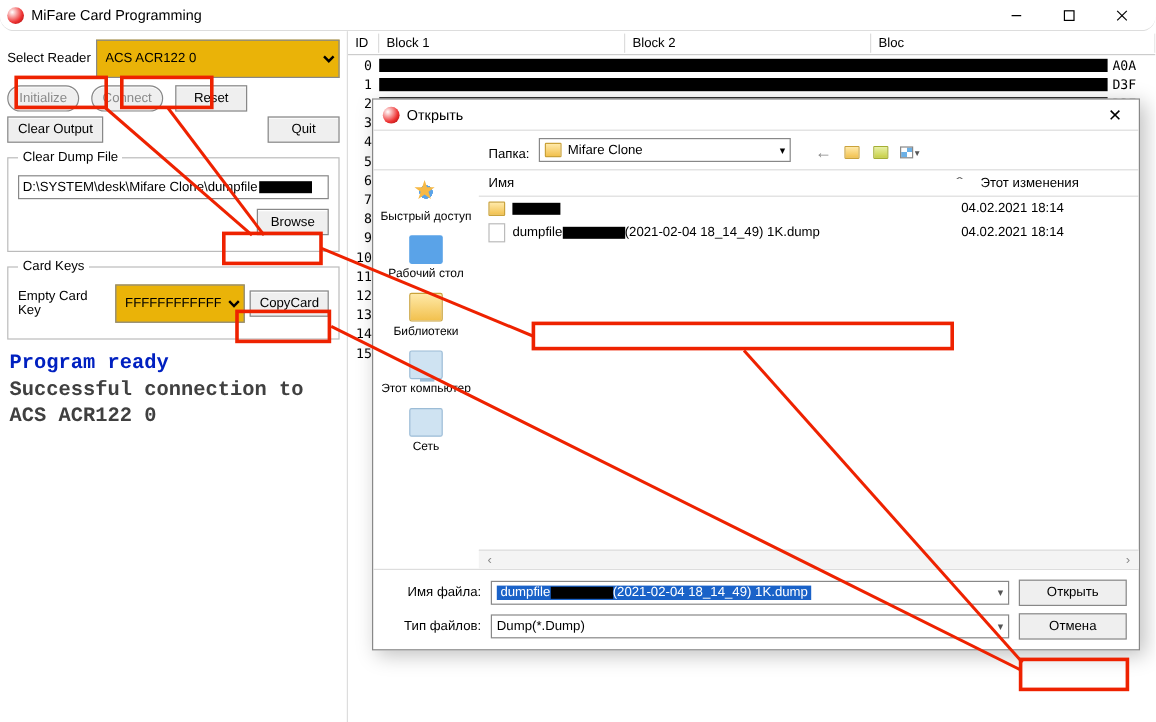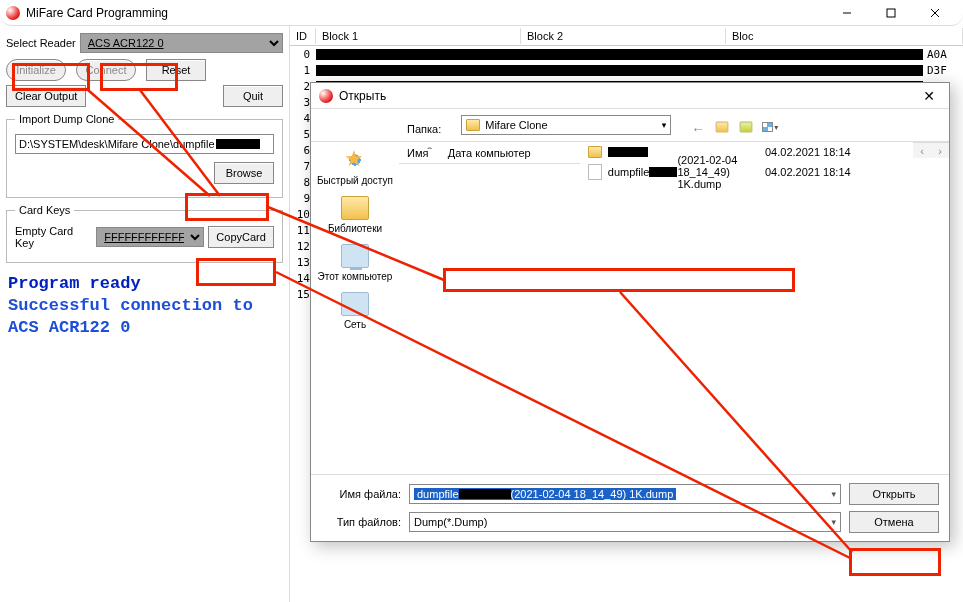--- a/index.html
+++ b/index.html
@@ -13,49 +13,49 @@
   .winbtn { width:44px; height:26px; display:flex; align-items:center; justify-content:center; color:#000; font-size:12px; }
   .winbtn.close { color:#000; }
   .winbtn-svg { width:10px; height:10px; }
 
   .main { display:flex; height:calc(100% - 26px); }
 
   
   .left { width:290px; padding:4px 6px; border-right:1px solid #ddd; }
   .row { display:flex; align-items:center; margin:3px 0; gap:4px; }
   .label { font-size:11px; }
-  select, input[type=text] { font-size:11px; border:1px solid #888; background:#a3a3a3; padding:1px 3px; height:20px;text-decoration:underline; }
+  select, input[type=text] { font-size:11px; border:1px solid #888; background:#eab308; padding:1px 3px; height:32px; }
   .btn { font-size:11px; border:1px solid #888; background:#efefef; box-shadow:0 1px 0 #fff inset; padding:3px 8px; min-width:60px; height:22px; display:flex; align-items:center; justify-content:center; }
   .btn.disabled { color:#8a8a8a;border-radius:11px; }
   fieldset { border:1px solid #bbb; margin:6px 0; padding:6px 8px 10px; }
   fieldset legend { font-size:11px; padding:0 4px; }
   .log { font-family: "Courier New", monospace; font-size:17px; padding:4px 2px; line-height:1.3;font-weight:bold; }
   .log .pr { color:#0020c0; }
-  .log .ok { color:#1d4ed8; }
+  .log .ok { color:#404040; }
 
   
   .right { flex:1; position:relative; overflow:hidden; }
   .thead { display:flex; background:#fff; border-bottom:1px solid #ccc; font-size:11px; height:20px; align-items:center; }
   .th { border-right:1px solid #ddd; padding:2px 6px; }
   .th.id { width:26px; }
   .th.b { width:205px; }
   .th.last { flex:1; }
   .tbody { font-family: monospace; font-size:11px; }
   .trow { display:flex; height:16px; align-items:center; }
   .trow .cid { width:26px; text-align:right; padding-right:6px; }
   .trow .bar { flex:1; height:11px; background:#000; margin-right:2px; }
   .trow .suf { width:38px; padding-left:2px; }
 
   
   .dialog { position:absolute; top:82px; left:310px; width:640px; height:460px; background:#fff; border:1px solid #888; box-shadow:4px 4px 16px rgba(0,0,0,.25); display:flex; flex-direction:column; }
   .dlg-title { display:flex; align-items:center; height:26px; padding:0 8px; border-bottom:1px solid #ddd; font-size:12px; }
   .dlg-title .app-icon { width:14px; height:14px; border-radius:50%; background:radial-gradient(circle at 30% 30%, #fff, #e33 60%, #900); margin-right:6px; }
   .dlg-close { margin-left:auto; font-size:14px; padding:2px 6px; }
   .dlg-toolbar { display:flex; align-items:flex-end; padding:6px 8px; gap:8px; }
-  .dlg-toolbar .combo { flex:0 0 210px; height:20px; border:1px solid #888; display:flex; align-items:center; padding:0 4px; gap:5px; font-size:11px;margin-left:12px; }
+  .dlg-toolbar .combo { flex:0 0 210px; height:20px; border:1px solid #888; display:flex; align-items:center; padding:0 4px; gap:5px; font-size:11px; }
   .folder-icon { width:14px; height:12px; background:linear-gradient(#ffe9a8,#f2c14e); border:1px solid #caa23a; border-radius:1px; position:relative; }
   .tool-icons { display:flex; gap:6px; margin-left:10px; align-items:center; }
   .tico { width:18px; height:16px; display:flex; align-items:center; justify-content:center; font-size:12px; color:#555; border:1px solid transparent; }
   .tico .folder-icon { transform:scale(.9); }
   .tico.arrow { font-size:14px; color:#888; }
   .tico.views { position:relative; }
   .tico.views .grid { width:12px; height:10px; background:conic-gradient(#6bb0e6 25%,#fff 0 50%,#6bb0e6 0 75%,#fff 0); border:1px solid #888; }
   .tico.views::after { content:"▾"; font-size:8px; margin-left:1px; color:#555; }
 
   .dlg-body { flex:1; display:flex; border-top:1px solid #ddd; border-bottom:1px solid #ddd; min-height:0; }
@@ -63,21 +63,21 @@
   .place { display:flex; flex-direction:column; align-items:center; gap:3px; font-size:10px; text-align:center; }
   .picon { width:28px; height:24px; }
   .star { background:radial-gradient(circle,#5aa3e8 30%,transparent 31%); position:relative; }
   .star::before { content:"★"; color:#f7b945; font-size:22px; position:absolute; left:3px; top:-2px; }
   .desk { background:#5aa3e8; border-radius:2px; }
   .lib { background:linear-gradient(#ffe9a8,#f2c14e); border:1px solid #caa23a; border-radius:2px; }
   .pc { background:#cfe3f2; border:1px solid #9cbcd6; border-radius:2px; position:relative; }
   .pc::after{content:""; position:absolute; left:8px; bottom:-3px; width:12px; height:3px; background:#9cbcd6;}
   .net { background:#cfe3f2; border:1px solid #9cbcd6; border-radius:2px; }
 
-  .filepane { flex:1; display:flex; flex-direction:row; }
+  .filepane { flex:1; display:flex; flex-direction:column; }
   .filehead { display:flex; border-bottom:1px solid #ddd; font-size:11px; height:22px; align-items:center; }
   .fh { padding:2px 8px; }
   .fh.name { flex:1; display:flex; align-items:center; }
   .fh.name::after { content:"ˆ"; margin-left:auto; font-size:10px; color:#555; transform:scaleX(1.6); }
   .fh.date { width:140px; }
   .filelist { flex:1; overflow:auto; }
   .fitem { display:flex; align-items:center; height:20px; padding:0 8px; font-size:11px; }
   .fico { width:14px; height:16px; border:1px solid #bbb; background:#fff; margin-right:6px; position:relative; }
   .fico.folder { background:linear-gradient(#ffe9a8,#f2c14e); border:1px solid #caa23a; border-radius:1px; height:12px; }
   .fitem .txt { flex:1; display:flex; align-items:center; gap:0; }
@@ -137,21 +137,21 @@
       <div class="btn disabled">Connect</div>
       <div class="btn">Reset</div>
     </div>
     <div class="row" style="gap:3px; margin-top:4px;">
       <div class="btn" style="min-width:74px">Clear Output</div>
       <div style="flex:1"></div>
       <div class="btn">Quit</div>
     </div>
 
     <fieldset>
-      <legend>Import Dump Clone</legend>
+      <legend>Clear Dump File</legend>
       <div class="row">
         <div style="flex:1; height:20px; border:1px solid #888; display:flex; align-items:center; padding:0 3px; font-size:11px; overflow:hidden; white-space:nowrap;">
           <span>D:\SYSTEM\desk\Mifare Clone\dumpfile</span>
             <span style="display:inline-block; width:44px; height:10px; background:#000; margin:0 1px;"></span>
         </div>
       </div>
       <div class="row" style="justify-content:flex-end; margin-top:8px;">
         <div class="btn">Browse</div>
       </div>
     </fieldset>
@@ -290,36 +290,40 @@
         </div>
     </div>
   </div>
   <div class="dlg-body">
     <div class="places">
       <div class="place">
           <div class="picon star"></div>
           <span>Быстрый доступ</span>
         </div>
       <div class="place">
+          <div class="picon desk"></div>
+          <span>Рабочий стол</span>
+        </div>
+      <div class="place">
           <div class="picon lib"></div>
           <span>Библиотеки</span>
         </div>
       <div class="place">
           <div class="picon pc"></div>
           <span>Этот компьютер</span>
         </div>
       <div class="place">
           <div class="picon net"></div>
           <span>Сеть</span>
         </div>
     </div>
     <div class="filepane">
       <div class="filehead">
         <div class="fh name">Имя</div>
-        <div class="fh date">Дата компьютер</div>
+        <div class="fh date">Этот изменения</div>
       </div>
       <div class="filelist" id="filelist">
           <div class="fitem">
             <div class="fico folder"></div>
     <div class="txt">
               <span></span>
               <span class="red" style="width:40px"></span>
               <span></span>
             </div>
     <div style="width:140px">04.02.2021 18:14</div>

